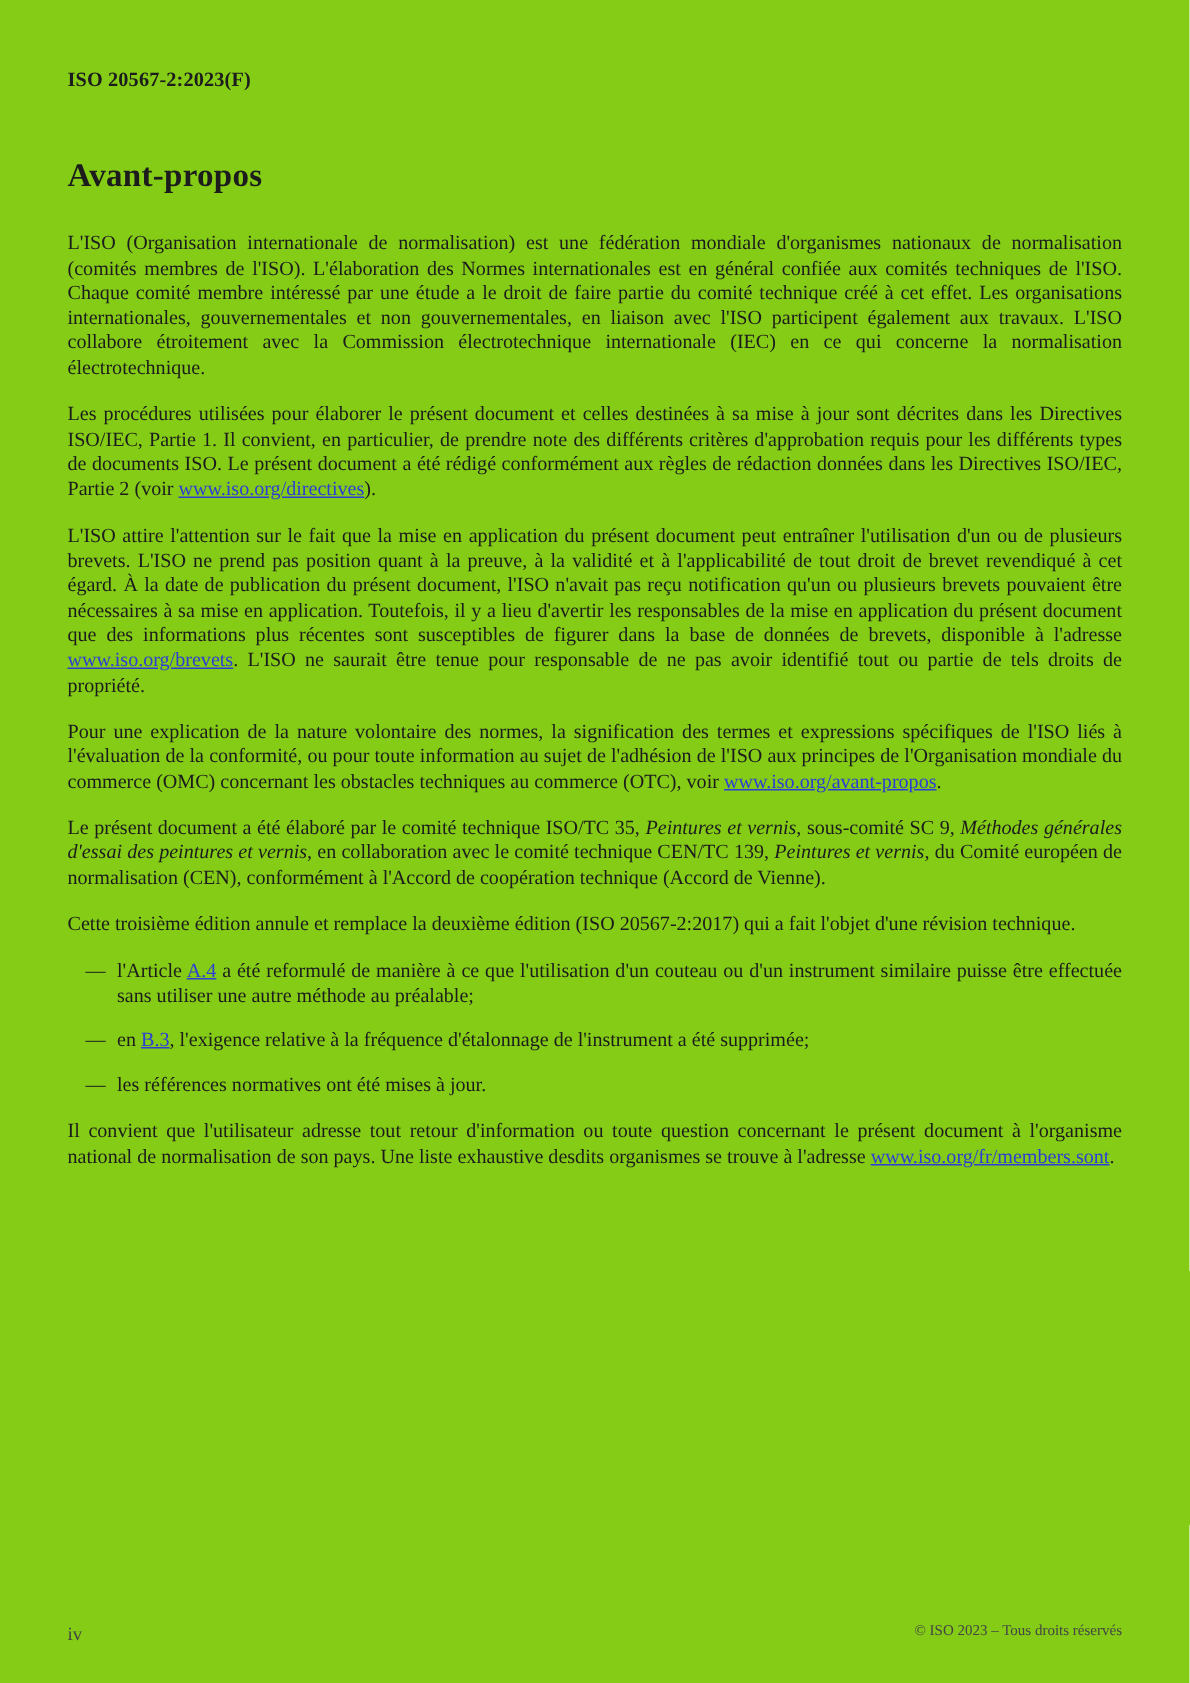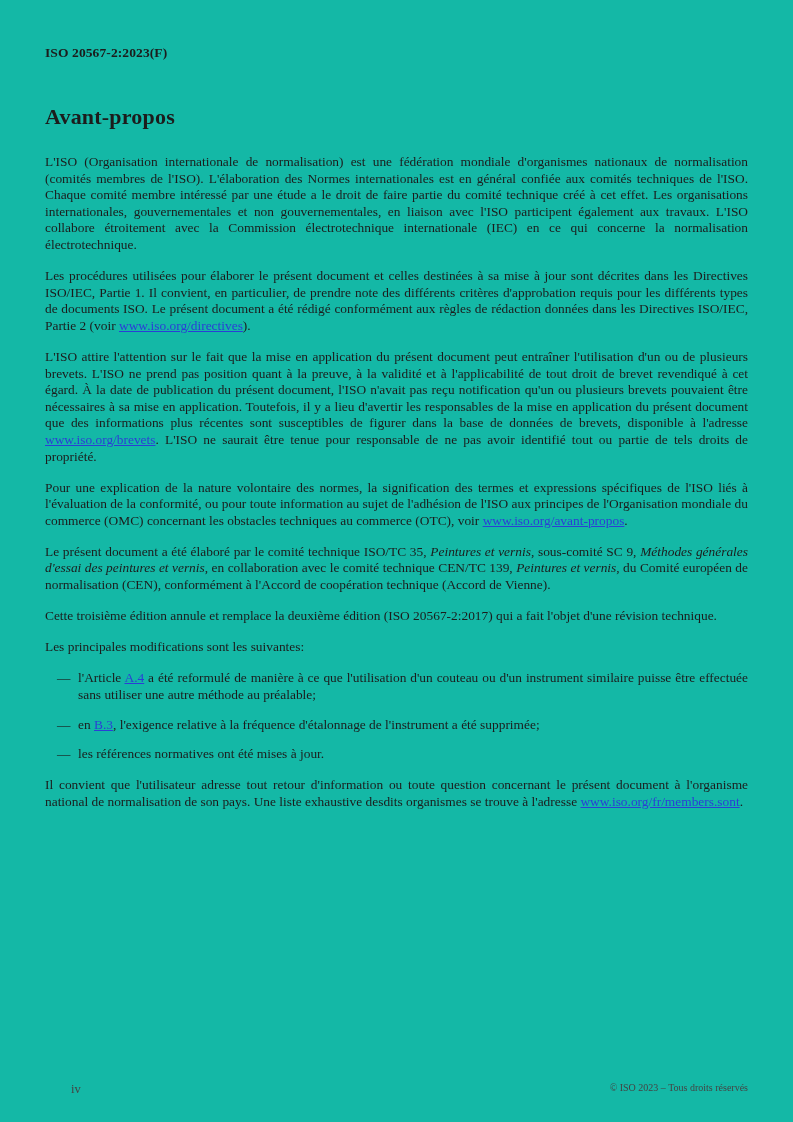--- a/index.html
+++ b/index.html
@@ -4,21 +4,21 @@
 <style>
   html, body {
     margin: 0;
     padding: 0;
     background: #ffffff;
   }
   .page {
     position: relative;
     width: 793px;
     height: 1122px;
-    background: #14b8a6;
+    background: #84cc16;
     font-family: "Liberation Serif", "DejaVu Serif", serif;
     color: #1c1c1c;
     overflow: hidden;
     box-sizing: border-box;
     padding-left: 21px;
   }
   .doc-header {
     position: absolute;
     left: 45px;
     top: 45px;
@@ -76,21 +76,20 @@
     position: absolute;
     left: 12px;
     top: 0;
   }
   .footer {
     position: absolute;
     left: 45px;
     right: 45px;
     bottom: 22px;
     height: 18px;
-    margin-left: 26px;
   }
   .footer .pageno {
     position: absolute;
     left: 0;
     top: 0;
     font-size: 12.5px;
     color: #444444;
   }
   .footer .copyright {
     position: absolute;
@@ -125,21 +124,20 @@
     <p class="body">
       <span>Pour une explication de la nature volontaire des normes, la signification des termes et expressions spécifiques de l'ISO liés à l'évaluation de la conformité, ou pour toute information au sujet de l'adhésion de l'ISO aux principes de l'Organisation mondiale du commerce (OMC) concernant les obstacles techniques au commerce (OTC), voir </span><a class="link" href="#">www.iso.org/avant-propos</a><span>.</span>
     </p>
 
     <p class="body">
       <span>Le présent document a été élaboré par le comité technique ISO/TC 35, </span><em>Peintures et vernis</em><span>, sous-comité SC 9, </span><em>Méthodes générales d'essai des peintures et vernis</em><span>, en collaboration avec le comité technique CEN/TC 139, </span><em>Peintures et vernis</em><span>, du Comité européen de normalisation (CEN), conformément à l'Accord de coopération technique (Accord de Vienne).</span>
     </p>
 
     <p class="body">Cette troisième édition annule et remplace la deuxième édition (ISO 20567-2:2017) qui a fait l'objet d'une révision technique.</p>
 
-    <p class="body">Les principales modifications sont les suivantes:</p>
 
     <ul class="mods">
       <li>
         <span class="dash">—</span><span>l'Article </span><a class="link" href="#">A.4</a><span> a été reformulé de manière à ce que l'utilisation d'un couteau ou d'un instrument similaire puisse être effectuée sans utiliser une autre méthode au préalable;</span>
       </li>
       <li>
         <span class="dash">—</span><span>en </span><a class="link" href="#">B.3</a><span>, l'exigence relative à la fréquence d'étalonnage de l'instrument a été supprimée;</span>
       </li>
       <li>
         <span class="dash">—</span><span>les références normatives ont été mises à jour.</span>

